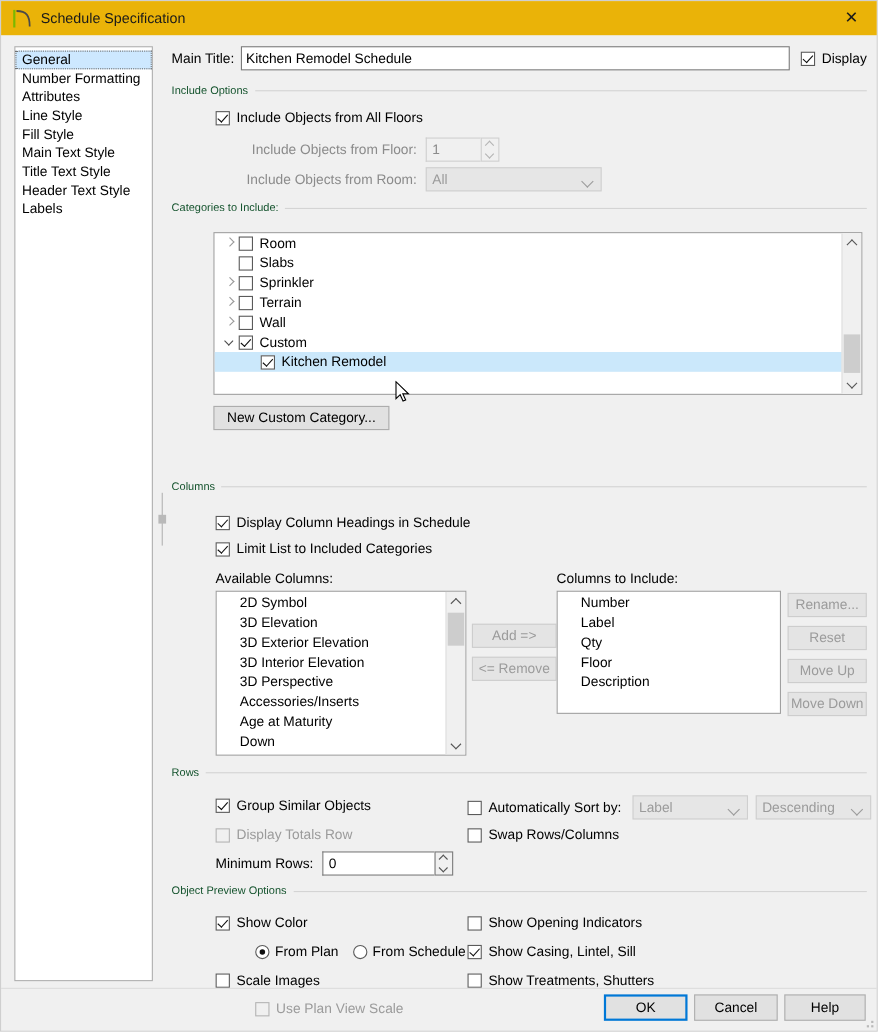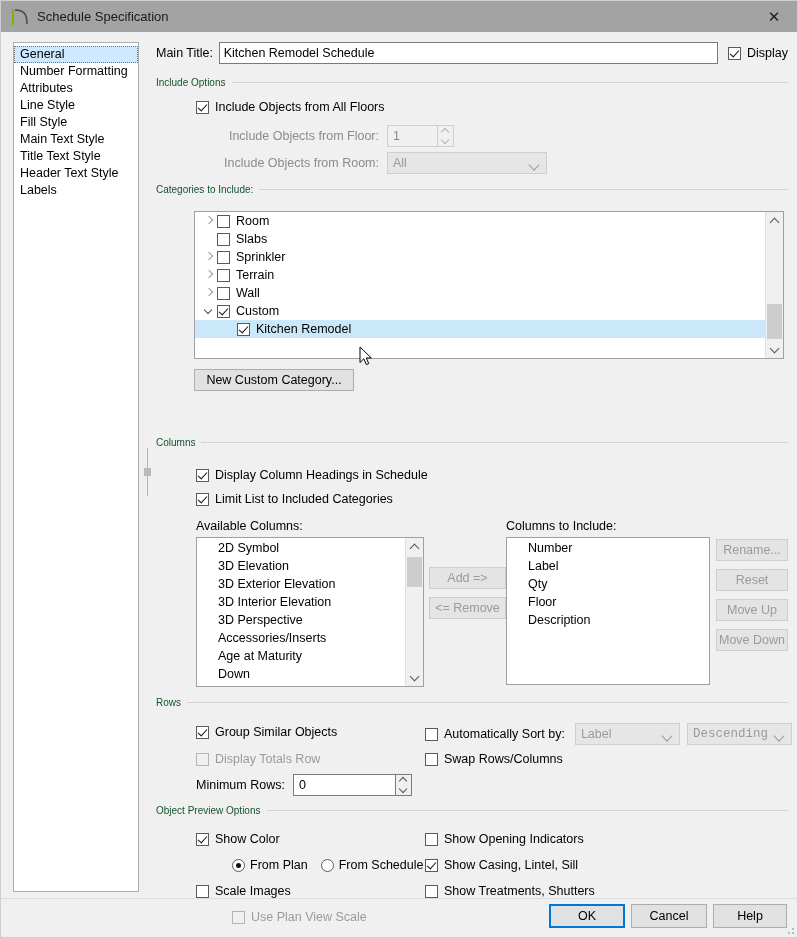--- a/index.html
+++ b/index.html
@@ -14,21 +14,21 @@
   }
   .window{
     position:relative;width:798px;height:938px;
     background:#f0f0f0;
     border:1px solid #cfcfcf;
     box-sizing:border-box;
   }
   
   .titlebar{
     position:absolute;left:0;top:0;width:796px;height:31px;
-    background:#a3a3a3;
+    background:#eab308;
     display:flex;align-items:center;
   }
   .title-icon{
     width:22px;height:22px;margin-left:8px;margin-right:6px;
     position:relative;flex:none;
   }
   .title-icon .greenbar{
     position:absolute;left:3px;top:3px;width:2px;height:16px;background:#7ab800;
   }
   .title-text{font-size:13px;color:#1a1a1a;}
@@ -355,21 +355,21 @@
       <div class="vsb">
         <div class="arr up"></div>
         <div class="thumb" style="top:19px;height:30px;"></div>
         <div class="arr dn"></div>
       </div>
     </div>
 
     <div class="btn dis" style="position:absolute;left:273px;top:528px;width:77px;height:22px;">Add =&gt;</div>
     <div class="btn dis" style="position:absolute;left:273px;top:558px;width:77px;height:22px;">&lt;= Remove</div>
 
-    <div class="simplelist" style="position:absolute;left:350px;top:498px;width:204px;height:148px;">
+    <div class="simplelist" style="position:absolute;left:350px;top:498px;width:204px;height:112px;">
       <div style="position:absolute;left:0;top:1px;right:0;">
         <div class="li">Number</div>
         <div class="li">Label</div>
         <div class="li">Qty</div>
         <div class="li">Floor</div>
         <div class="li">Description</div>
       </div>
     </div>
 
     <div class="btn dis" style="position:absolute;left:560px;top:500px;width:72px;height:22px;">Rename...</div>
@@ -405,21 +405,21 @@
 
     <div style="position:absolute;left:269px;top:684px;display:flex;align-items:center;">
       <div class="cb">
         <div class="box"></div>
         <div class="txt">Automatically Sort by:</div>
       </div>
       <div class="combo" style="width:105px;margin-left:10px;">
         <span>Label</span>
         <span class="car"></span>
       </div>
-      <div class="combo" style="width:105px;margin-left:7px;font-family:Liberation Mono, monospace;">
+      <div class="combo" style="width:105px;margin-left:7px;">
         <span>Descending</span>
         <span class="car"></span>
       </div>
     </div>
 
     <div class="cb" style="position:absolute;left:269px;top:713px;">
       <div class="box"></div>
       <div class="txt">Swap Rows/Columns</div>
     </div>
 

